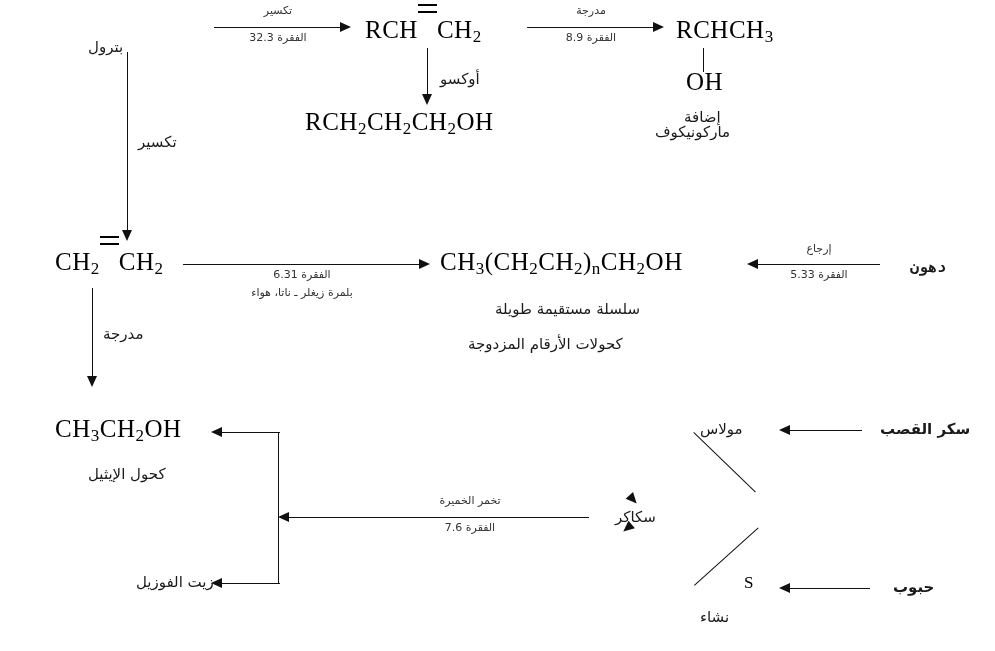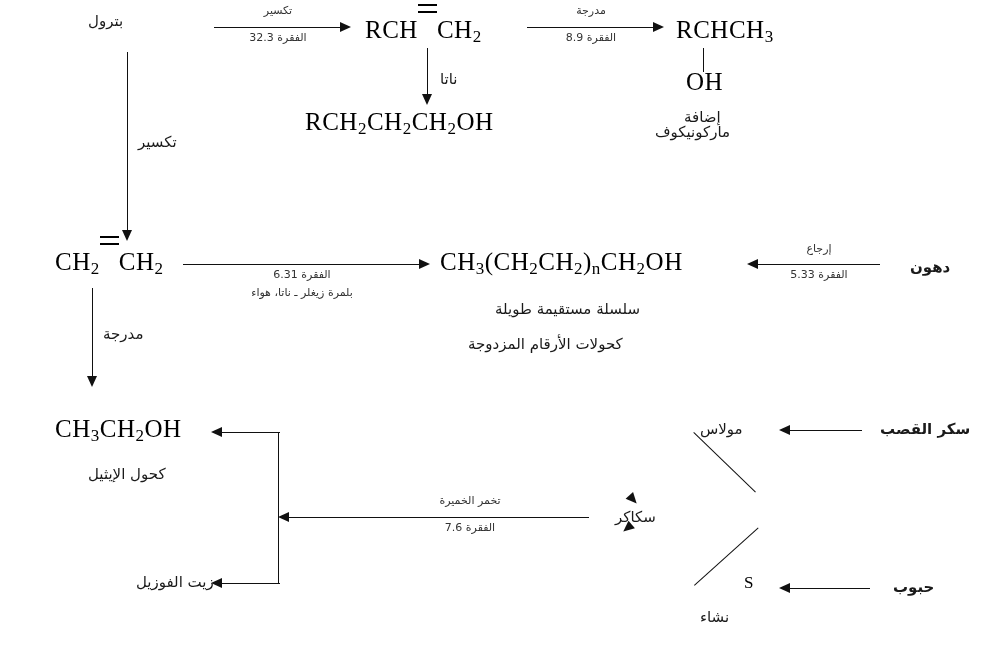--- a/index.html
+++ b/index.html
@@ -96,21 +96,21 @@
   .label-over {
     position: absolute;
     text-align: center;
   }
 </style>
 </head>
 <body>
 
 <div id="page">
 
-  <div class="node arabic" style="left:88px; top:12px;">بترول</div>
+  <div class="node arabic" style="left:88px; top:38px;">بترول</div>
 
   <div class="hline" style="left:214px; top:27px; width:128px;"></div>
   <div class="arrowhead ah-right" style="left:340px; top:22px;"></div>
   <div class="label-over arabic small" style="left:214px; top:4px; width:128px;">تكسير</div>
   <div class="label-over arabic small" style="left:214px; top:31px; width:128px;">الفقرة 32.3</div>
 
   <div class="node formula" style="left:365px; top:16px;">
     <span>RCH</span><span class="dbl">&nbsp;</span><span>CH</span><span class="sub">2</span>
   </div>
 
@@ -124,21 +124,21 @@
   </div>
 
   <div class="vline" style="left:703px; top:48px; height:24px;"></div>
   <div class="node formula" style="left:686px; top:68px;">OH</div>
 
   <div class="node arabic" style="left:684px; top:108px;">إضافة</div>
   <div class="node arabic" style="left:655px; top:123px;">ماركونيكوف</div>
 
   <div class="vline" style="left:427px; top:48px; height:48px;"></div>
   <div class="arrowhead ah-down" style="left:422px; top:94px;"></div>
-  <div class="node arabic" style="left:440px; top:70px;">ناتا</div>
+  <div class="node arabic" style="left:440px; top:70px;">أوكسو</div>
 
   <div class="node formula" style="left:305px; top:108px;">
     <span>RCH</span><span class="sub">2</span><span>CH</span><span class="sub">2</span><span>CH</span><span class="sub">2</span><span>OH</span>
   </div>
 
   <div class="vline" style="left:127px; top:52px; height:182px;"></div>
   <div class="arrowhead ah-down" style="left:122px; top:230px;"></div>
   <div class="node arabic" style="left:138px; top:133px;">تكسير</div>
 
   <div class="node formula" style="left:55px; top:248px;">
@@ -152,21 +152,21 @@
 
   <div class="node formula" style="left:440px; top:248px;">
     <span>CH</span><span class="sub">3</span><span>(CH</span><span class="sub">2</span><span>CH</span><span class="sub">2</span><span>)</span><span class="sub">n</span><span>CH</span><span class="sub">2</span><span>OH</span>
   </div>
 
   <div class="hline" style="left:758px; top:264px; width:122px;"></div>
   <div class="arrowhead ah-left" style="left:747px; top:259px;"></div>
   <div class="label-over arabic small" style="left:758px; top:242px; width:122px;">إرجاع</div>
   <div class="label-over arabic small" style="left:758px; top:268px; width:122px;">الفقرة 5.33</div>
 
-  <div class="node arabic bold" style="left:910px; top:258px;">دهون</div>
+  <div class="node arabic bold" style="left:910px; top:258px;font-family:Liberation Mono, monospace;">دهون</div>
 
   <div class="node arabic" style="left:495px; top:300px;">سلسلة مستقيمة طويلة</div>
   <div class="node arabic" style="left:468px; top:335px;">كحولات الأرقام المزدوجة</div>
 
   <div class="vline" style="left:92px; top:288px; height:92px;"></div>
   <div class="arrowhead ah-down" style="left:87px; top:376px;"></div>
   <div class="node arabic" style="left:103px; top:325px;">مدرجة</div>
 
   <div class="node formula" style="left:55px; top:415px;">
     <span>CH</span><span class="sub">3</span><span>CH</span><span class="sub">2</span><span>OH</span>

